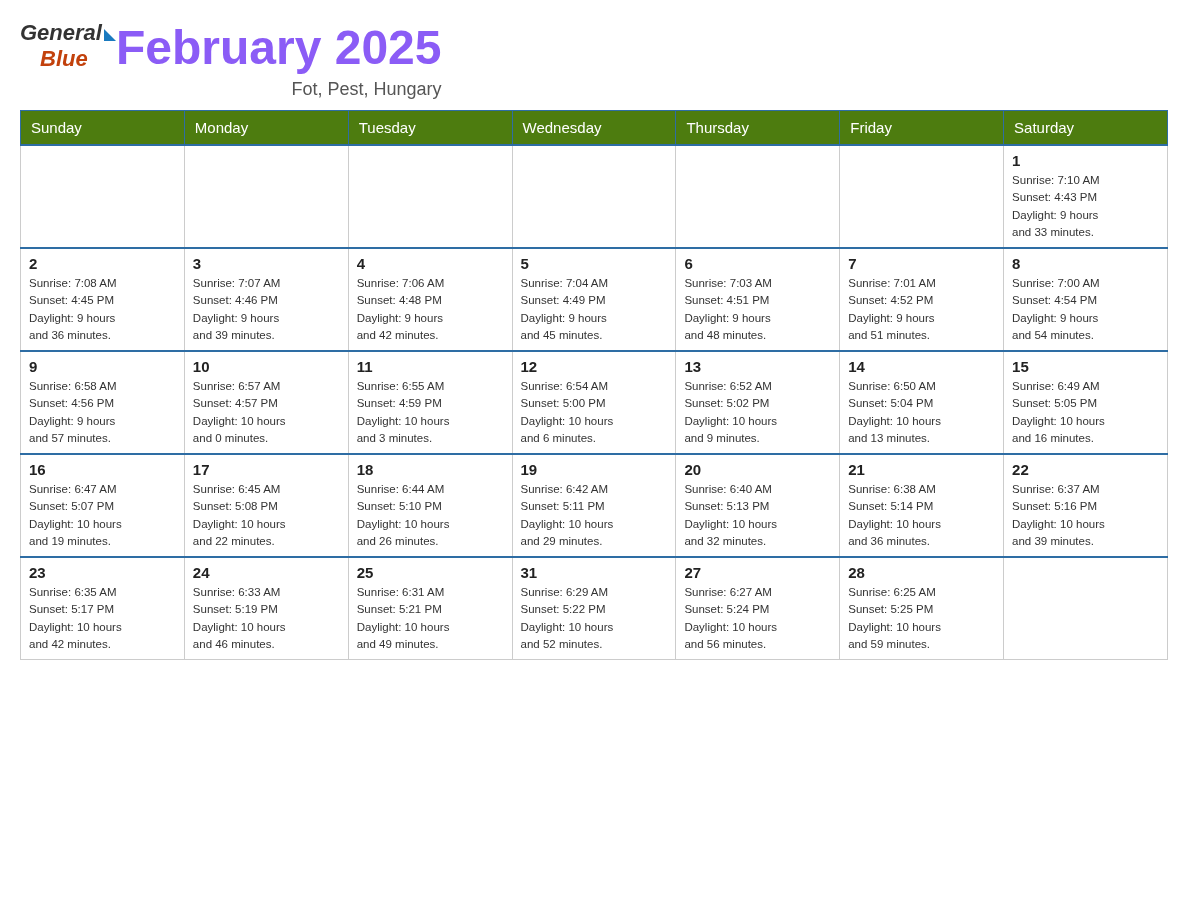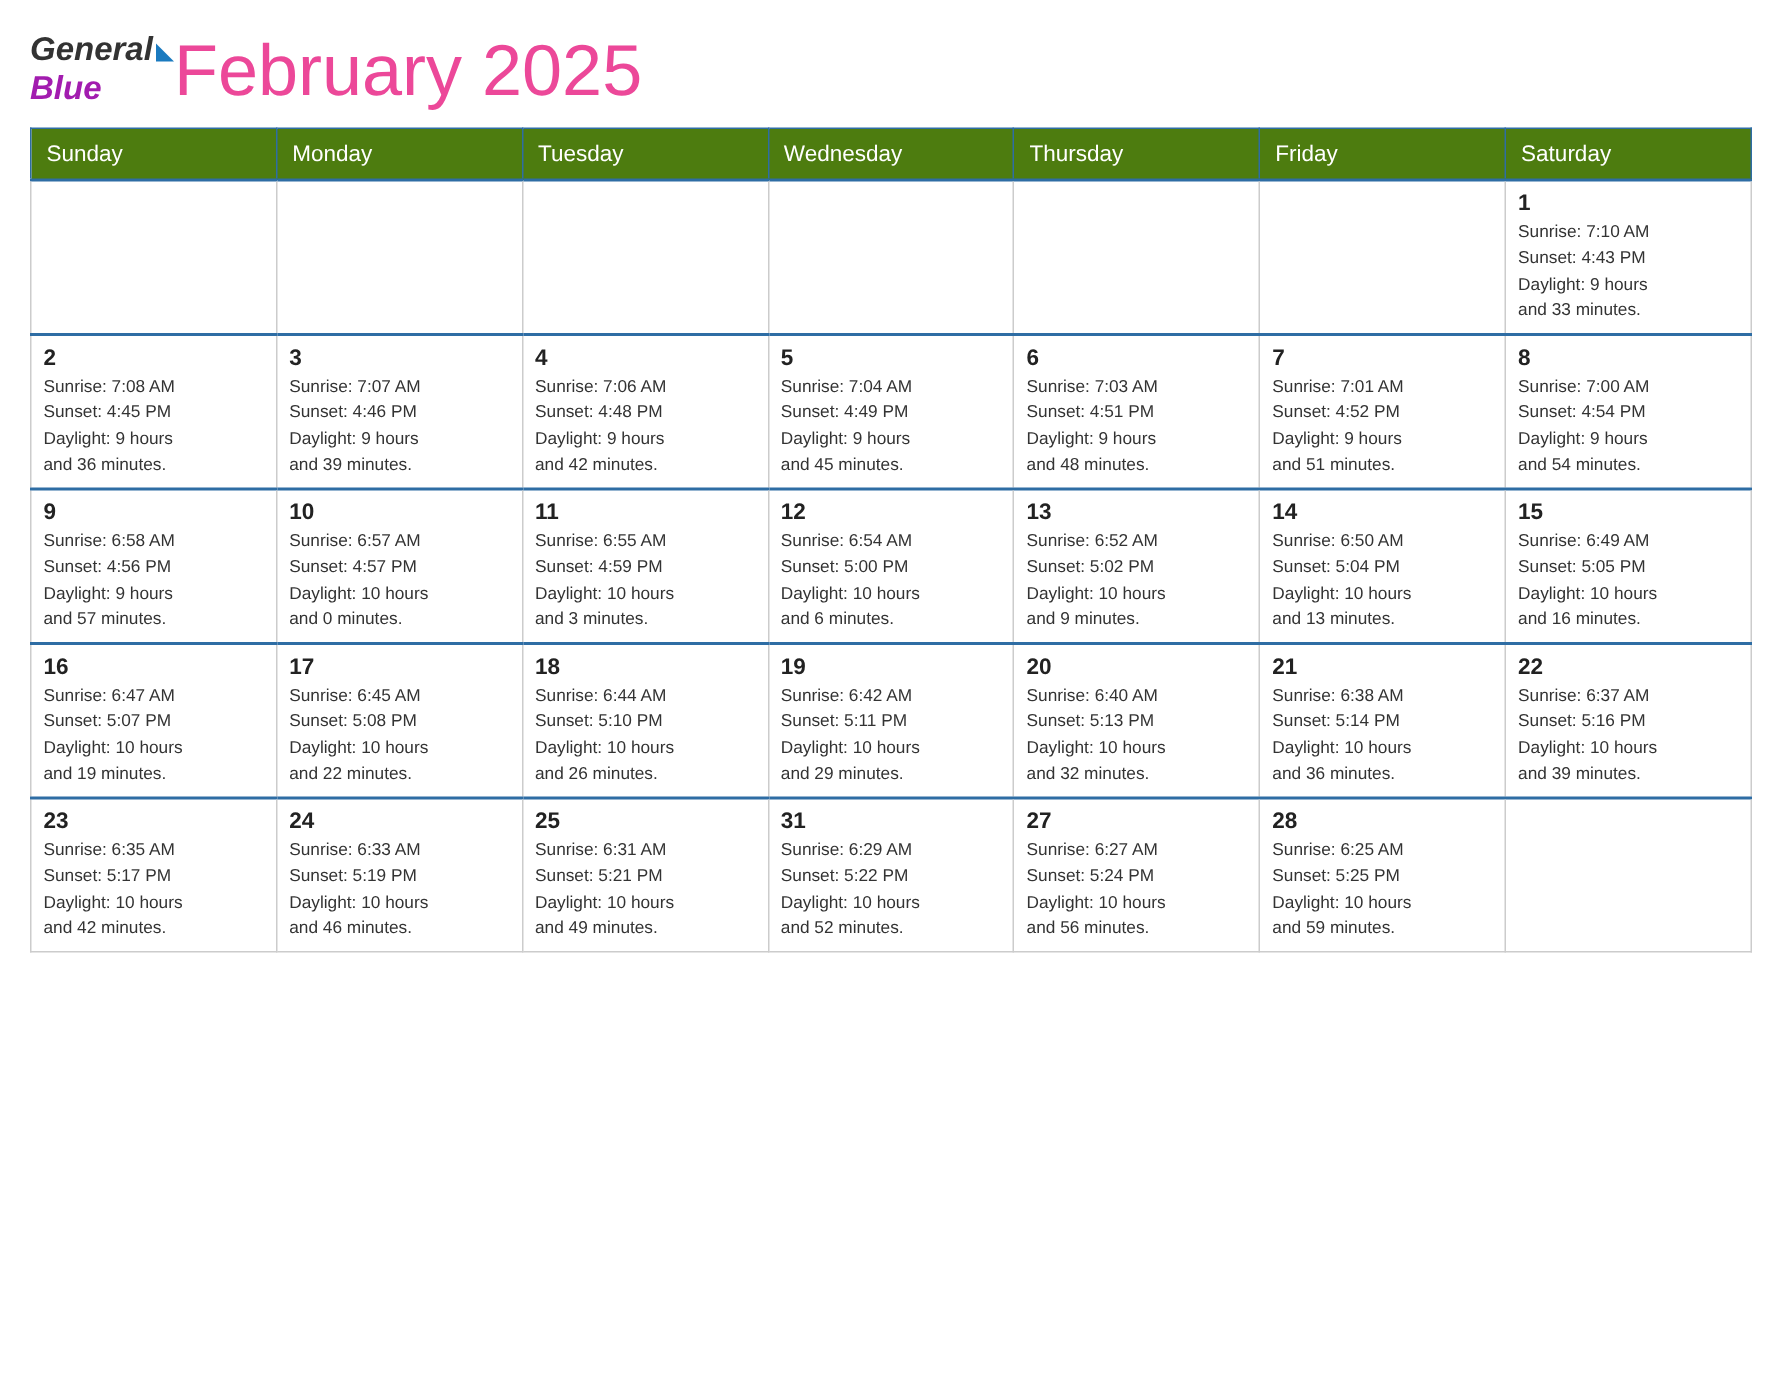--- a/index.html
+++ b/index.html
@@ -36,31 +36,31 @@
       height: 0;
       border-left: 12px solid #1a7abf;
       border-top: 12px solid transparent;
       border-bottom: 0px solid transparent;
       margin-left: 2px;
       margin-top: 4px;
     }
     .logo-blue {
       font-size: 22px;
       font-weight: bold;
-      color: #a21caf;
+      color: #c2410c;
       font-style: italic;
-      margin-left: 0;
+      margin-left: 20px;
     }
     .title-section {
       text-align: right;
     }
     .calendar-title {
       font-size: 48px;
-      font-weight: normal;
-      color: #ec4899;
+      font-weight: bold;
+      color: #8b5cf6;
     }
     .calendar-subtitle {
       font-size: 18px;
       color: #555;
       margin-top: 4px;
     }
     .calendar {
       width: 100%;
       border-collapse: collapse;
       margin-top: 10px;
@@ -110,20 +110,21 @@
 <div class="header">
   <div class="logo">
     <div class="logo-top">
       <span class="logo-general">General</span>
       <div class="logo-arrow"></div>
     </div>
     <span class="logo-blue">Blue</span>
   </div>
   <div class="title-section">
     <div class="calendar-title">February 2025</div>
+    <div class="calendar-subtitle">Fot, Pest, Hungary</div>
   </div>
 </div>
 
 <table class="calendar">
   <thead>
     <tr>
     <th>Sunday</th>
         <th>Monday</th>
         <th>Tuesday</th>
         <th>Wednesday</th>

